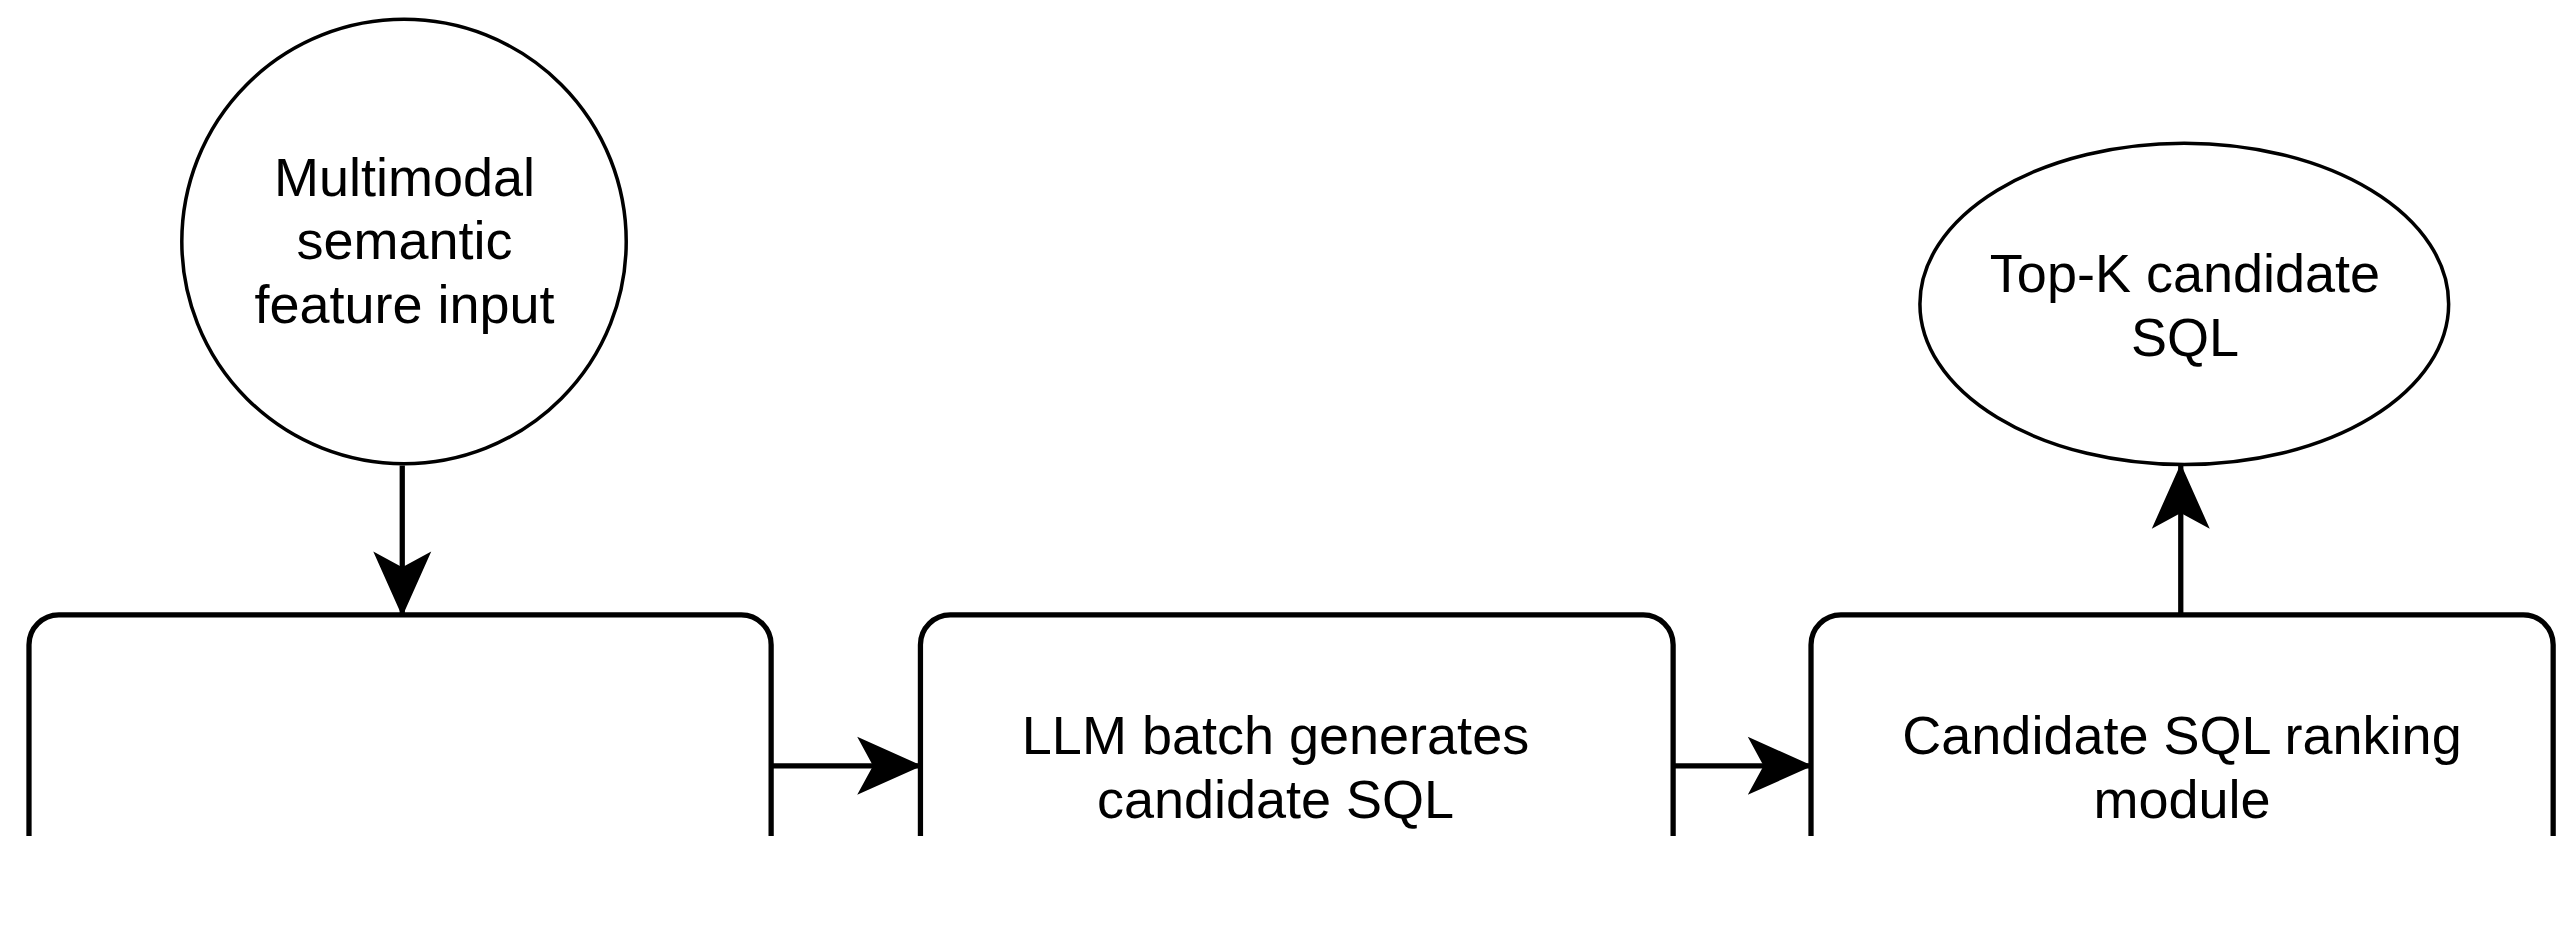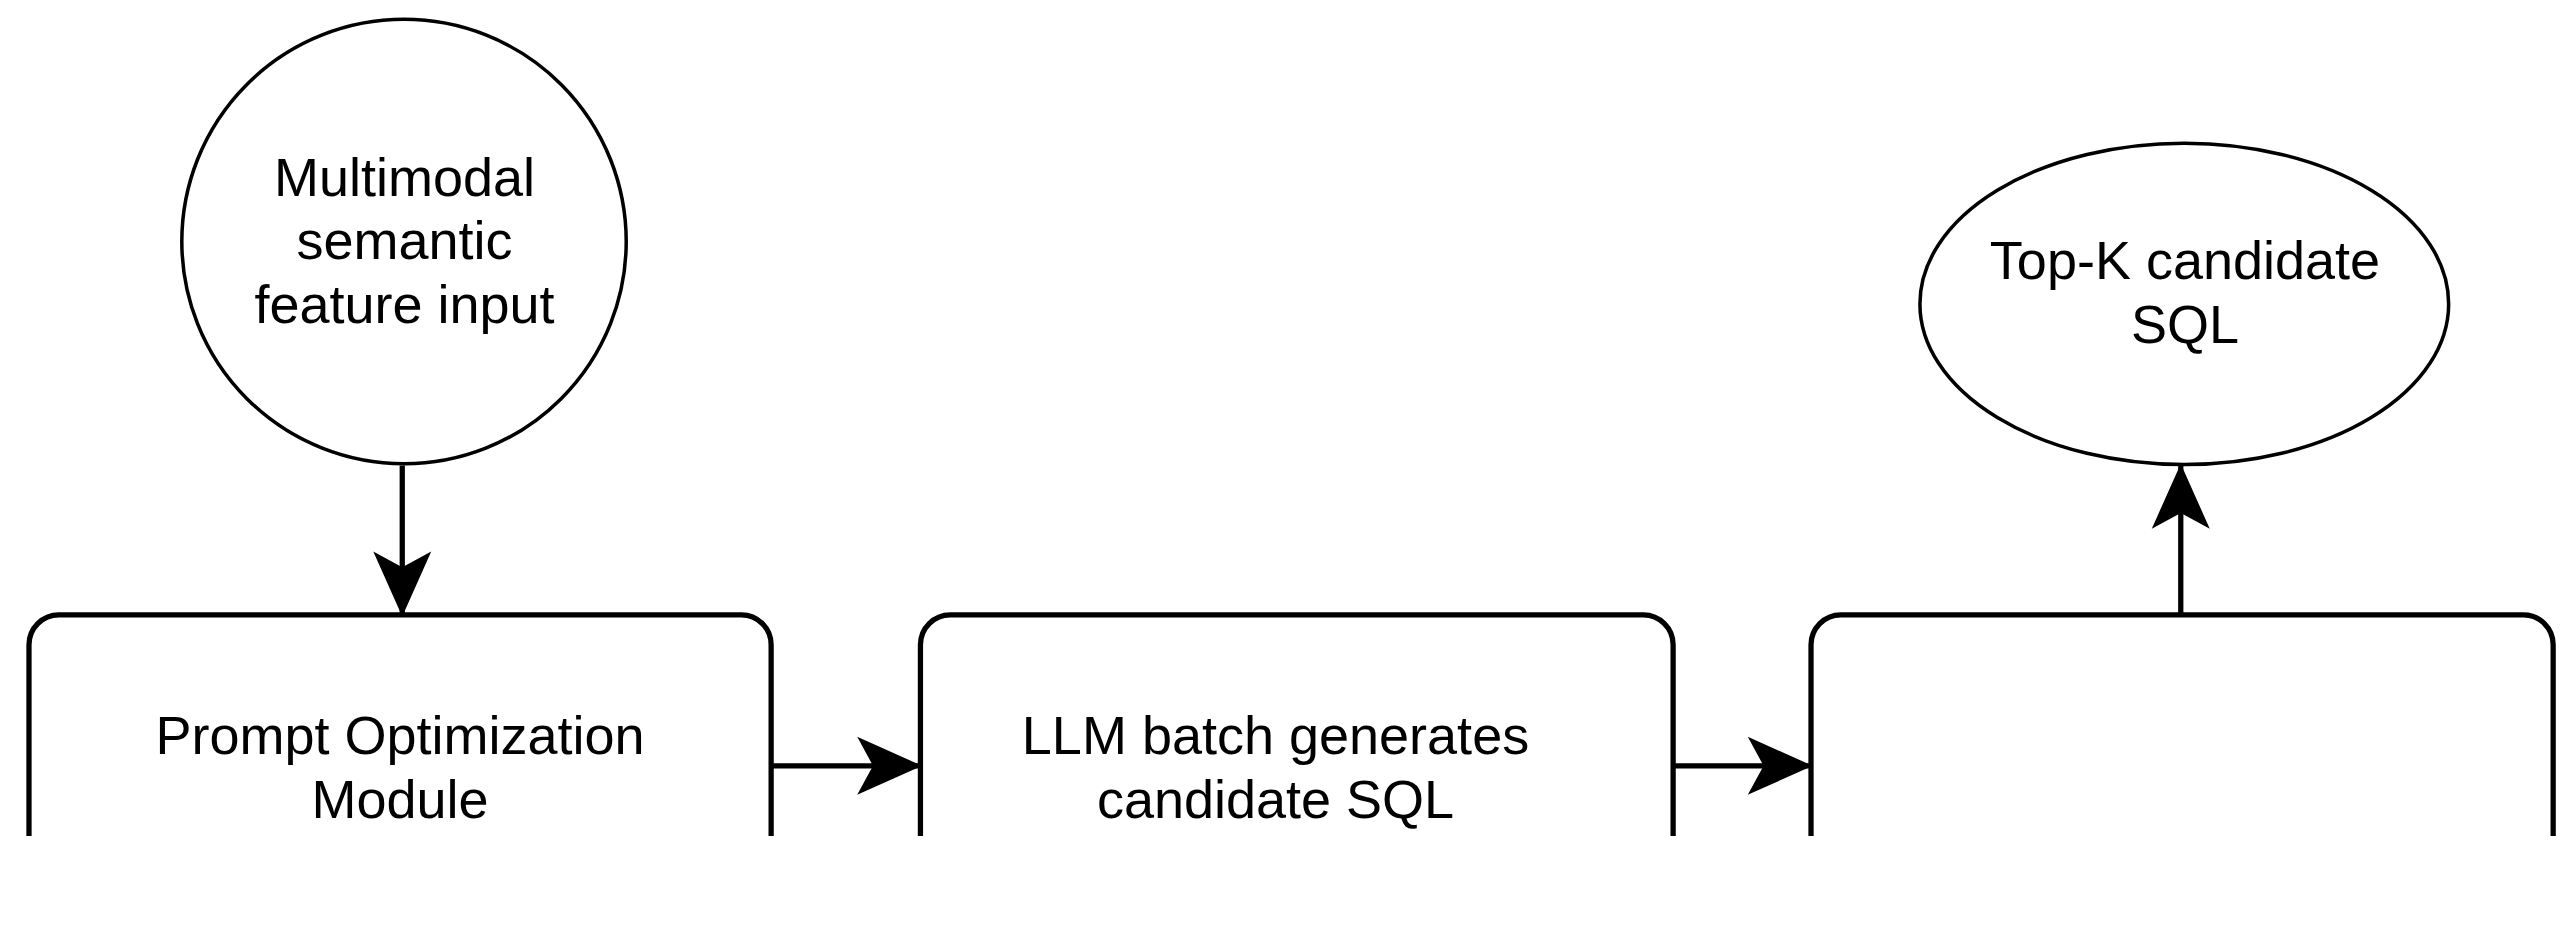--- a/index.html
+++ b/index.html
@@ -56,21 +56,21 @@
     pointer-events: none;
   }
   .label-circle-input {
     left: 198px;
     top: 48px;
     width: 413px;
     height: 386px;
   }
   .label-ellipse-output {
     left: 1928px;
-    top: 154px;
+    top: 167px;
     width: 514px;
     height: 277px;
     text-align: center;
   }
   .label-box {
     height: 305px;
     top: 615px;
   }
   .label-box-1 { left: 29px;   width: 742px; }
   .label-box-2 { left: 899px; width: 753px; }
@@ -114,21 +114,21 @@
     <rect class="node-shape shape-box" x="2062" y="700" width="845" height="347" rx="34" ry="34"></rect>
   </svg>
 
   <div class="node-label label-circle-input">Multimodal
 semantic
 feature input</div>
 
   <div class="node-label label-ellipse-output">Top-K candidate
 SQL</div>
 
-  <div class="node-label label-box label-box-1">Prompt Optimization
-Module</div>
 
   <div class="node-label label-box label-box-2">LLM batch generates
 candidate SQL</div>
 
+  <div class="node-label label-box label-box-3">Candidate SQL ranking
+module</div>
 
 </div>
 
 
 </body></html>

